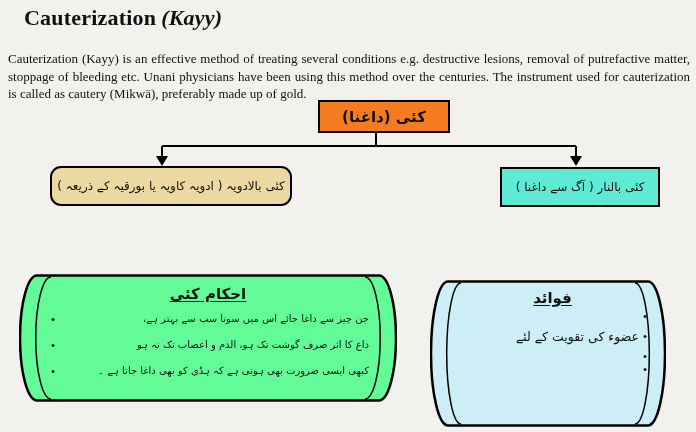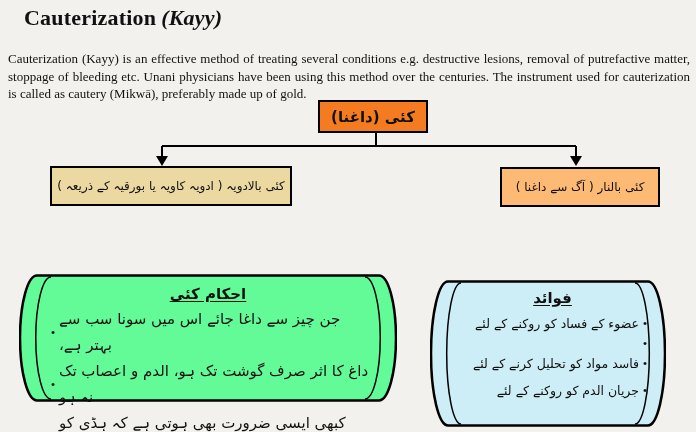--- a/index.html
+++ b/index.html
@@ -14,39 +14,39 @@
   
   .page-title{left:8px;top:5px;font-size:22px;font-weight:bold;letter-spacing:0.2px;margin-left:16px;}
   .page-title .it{font-style:italic;margin-left:5px;}
   .intro{left:8px;top:36px;width:682px;font-size:13px;line-height:17.5px;
          text-align:justify;margin-top:14px;}
 
   
   .node{display:flex;align-items:center;justify-content:center;
         border:2px solid #000;box-sizing:border-box;text-align:center;}
   .urdu{direction:rtl;unicode-bidi:isolate;font-family:"DejaVu Sans", sans-serif;}
-  .root-node{left:318px;top:100px;width:110px;height:33px;background:#f47b20;
+  .root-node{left:318px;top:100px;width:132px;height:33px;background:#f47b20;
              font-size:15px;font-weight:bold;}
   .branch-left{left:50px;top:166px;width:242px;height:40px;background:#ebd9a1;
-               font-size:12px;}
-  .branch-right{left:500px;top:167px;width:160px;height:40px;background:#fdba74;
+               font-size:12px;border-radius:11px;}
+  .branch-right{left:500px;top:167px;width:160px;height:40px;background:#5eead4;
                 font-size:12px;}
 
   .connector{left:0;top:0;width:696px;height:432px;pointer-events:none;}
 
   
   .cyl{box-sizing:border-box;}
   .cyl svg{position:absolute;left:0;top:0;}
   .cyl-content{position:absolute;z-index:2;}
   .panel-title{text-align:center;font-weight:bold;font-size:15px;
                text-decoration:underline;text-underline-offset:2px;}
   .item{display:flex;align-items:center;}
   .bullet{width:12px;font-size:13px;line-height:1;flex:0 0 auto;text-align:center;}
   
-  .g-item .txt{flex:1;text-align:left;font-size:15px;}
+  .g-item .txt{flex:1;text-align:right;font-size:10px;}
   .g-item{line-height:26px;}
   
   .c-item{justify-content:flex-end;line-height:27px;}
   .c-item .txt{font-size:12.5px;text-align:right;}
 
   .green-panel .cyl-content{left:28px;right:28px;top:8px;}
   .green-panel .panel-title{line-height:24px;margin-bottom:0;}
   .cyan-panel .cyl-content{left:24px;right:15px;top:6px;}
   .cyan-panel .panel-title{line-height:24px;}
 </style>
@@ -102,28 +102,26 @@
 
 <div class="abs cyl cyan-panel" style="left:430px;top:280px;width:236px;height:167px;">
   <svg width="236" height="147" viewBox="0 0 236 147" xmlns="http://www.w3.org/2000/svg">
     <path d="M18,1.5 H218 A17,72 0 0 1 218,145.5 H18 A17,72 0 0 1 18,1.5 Z" fill="#cdeef6" stroke="#000" stroke-width="2.5"></path>
     <path d="M31,3 A14,69 0 0 0 31,144" fill="none" stroke="#000" stroke-width="1.5"></path>
     <path d="M205,3 A14,69 0 0 1 205,144" fill="none" stroke="#000" stroke-width="1.5"></path>
   </svg>
   <div class="cyl-content">
     <div class="panel-title urdu">فوائد</div>
     <div class="item c-item">
-      <span class="txt urdu">عضوء کے فساد کو روکنے کے لئے</span>
+      <span class="bullet">•</span>
+    </div>
+    <div class="item c-item">
+      <span class="txt urdu">عضوء کی تقویت کے لئے</span>
       <span class="bullet">•</span>
     </div>
     <div class="item c-item">
       <span class="bullet">•</span>
     </div>
     <div class="item c-item">
-      <span class="txt urdu">فاسد مواد کو تحلیل کرنے کے لئے</span>
-      <span class="bullet">•</span>
-    </div>
-    <div class="item c-item">
-      <span class="txt urdu">جریان الدم کو روکنے کے لئے</span>
       <span class="bullet">•</span>
     </div>
   </div>
 </div>
 
 </body></html>

